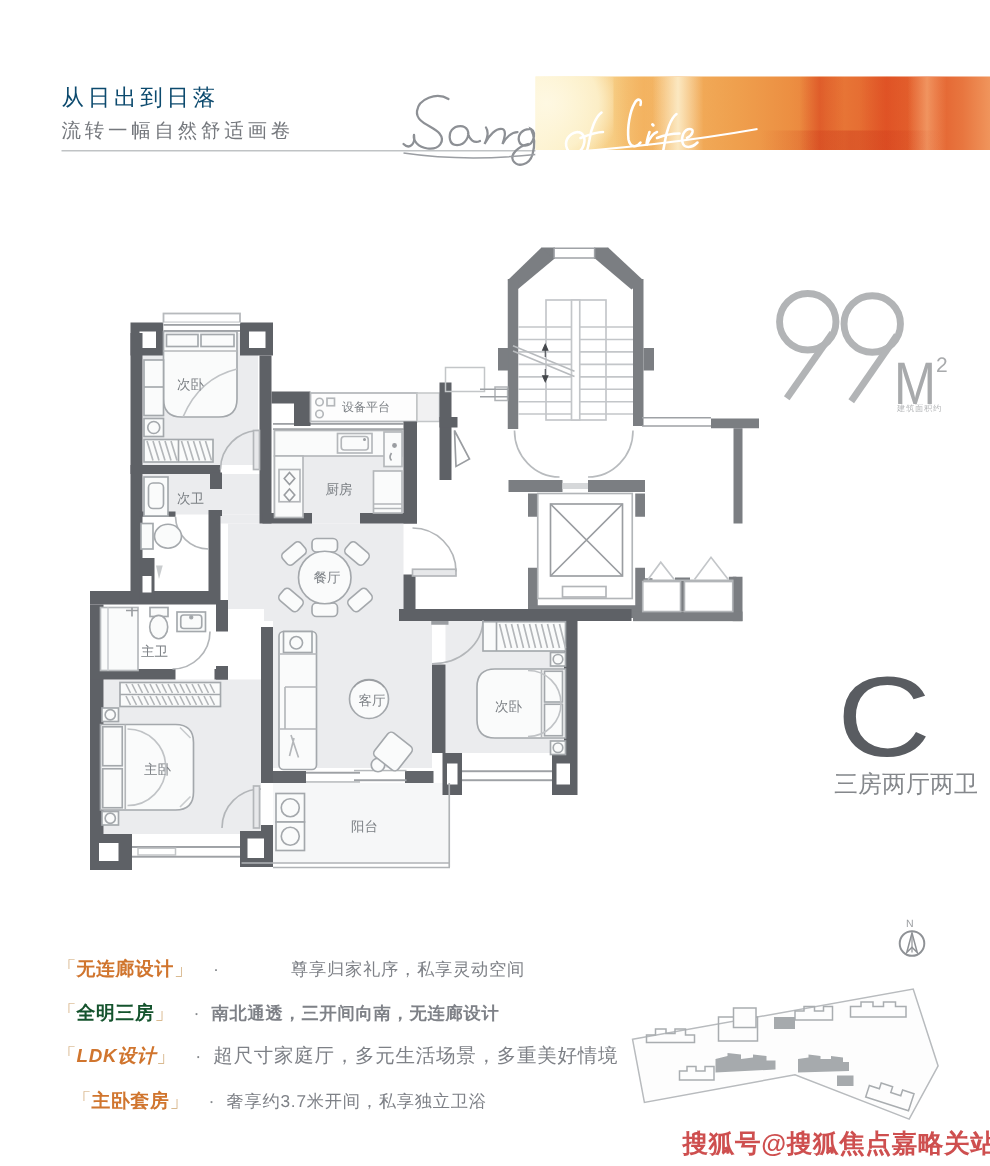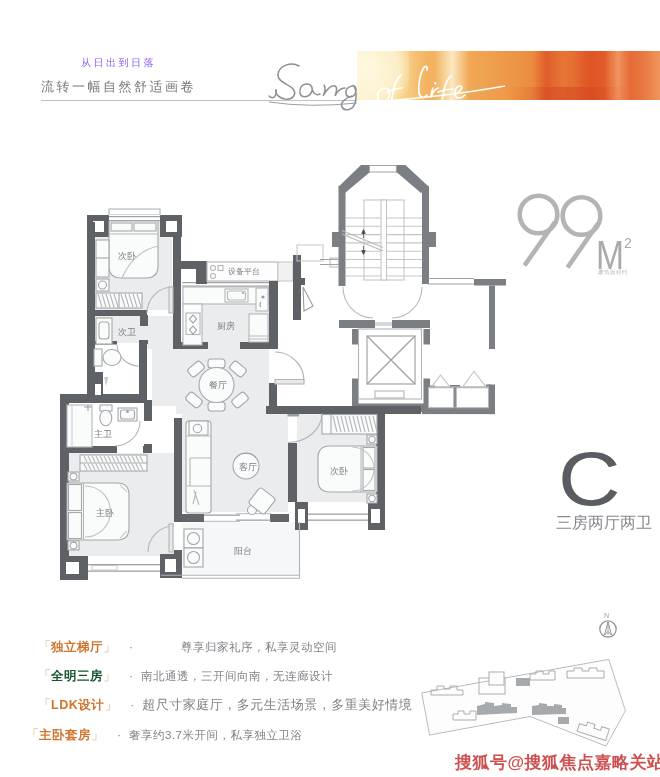--- a/index.html
+++ b/index.html
@@ -2,21 +2,21 @@
 <html><head>
 <meta charset="utf-8">
 <style>
   html,body{margin:0;padding:0;}
   body{width:660px;height:777px;background:#ffffff;font-family:"Liberation Sans",sans-serif;position:relative;overflow:hidden;}
   .abs{position:absolute;}
 </style>
 </head>
 <body>
 
-<div class="abs" style="left:41px;top:56px;font-size:10px;letter-spacing:2.5px;color:#8b5cf6;margin-left:40px;">从日出到日落</div>
+<div class="abs" style="left:41px;top:56px;font-size:15px;letter-spacing:2.5px;color:#0c4a6e;">从日出到日落</div>
 
 <div class="abs" style="left:41px;top:78px;font-size:13px;letter-spacing:2.5px;color:#75787d;font-family:Liberation Serif, serif;">流转一幅自然舒适画卷</div>
 
 <div class="abs" style="left:41px;top:100px;width:316px;height:1px;background:#c0c3c5;"></div>
 
 <div class="abs" style="left:357px;top:51px;width:303px;height:49px;background:linear-gradient(90deg,#fdf4d4 0%,#fae3a4 8%,#f5c477 20%,#f2ae5c 32%,#efa04e 44%,#ec8f42 56%,#e87837 66%,#e4662f 76%,#e25c2b 86%,#e8763f 94%,#f0955c 100%);overflow:hidden;">
   <div class="abs" style="left:-12px;top:-10px;width:64px;height:69px;background:radial-gradient(ellipse at 30% 40%,#fef8e2 0%,rgba(253,244,212,0.8) 55%,rgba(253,240,200,0) 80%);"></div>
   <div class="abs" style="left:52px;top:0;width:40px;height:49px;background:linear-gradient(90deg,rgba(244,180,100,0) 0%,rgba(242,170,85,0.55) 50%,rgba(244,180,100,0) 100%);"></div>
   <div class="abs" style="left:78px;top:0;width:34px;height:49px;background:linear-gradient(90deg,rgba(253,240,205,0) 0%,rgba(253,242,210,0.85) 50%,rgba(253,240,205,0) 100%);"></div>
   <div class="abs" style="left:176px;top:0;width:30px;height:49px;background:linear-gradient(90deg,rgba(215,60,25,0) 0%,rgba(213,58,26,0.5) 45%,rgba(215,60,25,0) 100%);"></div>
@@ -417,32 +417,32 @@
   <text x="91" y="84" font-size="40" textLength="28" lengthAdjust="spacingAndGlyphs" fill="#a8aaac" font-family="Liberation Sans,sans-serif">M</text>
   <text x="119" y="63" font-size="14" fill="#a8aaac">2</text>
   <text x="93" y="89" font-size="5.5" fill="#b5b7b9" letter-spacing="0.5">建筑面积约</text>
 </svg>
 
 <div class="abs" style="left:558px;top:435px;font-size:76px;color:#595c61;transform:scaleX(1.14);transform-origin:0 0;">C</div>
 
 <div class="abs" style="left:556px;top:513px;font-size:16px;letter-spacing:0px;color:#85888c;">三房两厅两卫</div>
 
 <div class="abs" style="left:38px;top:637px;white-space:nowrap;">
-  <span style="color:#cfa671;font-size:13px;">「</span><span style="color:#d0752e;font-size:12.5px;font-weight:bold;letter-spacing:0.5px;">独立梯厅</span><span style="color:#cfa671;font-size:13px;">」</span><span style="color:#85888c;font-size:12px;margin:0 8px 0 13px;">·</span><span style="color:#7e8187;font-size:11.5px;letter-spacing:0.5px;margin-left:40px;">尊享归家礼序，私享灵动空间</span>
+  <span style="color:#cfa671;font-size:13px;">「</span><span style="color:#d0752e;font-size:12.5px;font-weight:bold;letter-spacing:0.5px;">无连廊设计</span><span style="color:#cfa671;font-size:13px;">」</span><span style="color:#85888c;font-size:12px;margin:0 8px 0 13px;">·</span><span style="color:#7e8187;font-size:11.5px;letter-spacing:0.5px;margin-left:40px;">尊享归家礼序，私享灵动空间</span>
 </div>
 
 <div class="abs" style="left:38px;top:666px;white-space:nowrap;">
-  <span style="color:#cfa671;font-size:13px;">「</span><span style="color:#14532d;font-size:12.5px;font-weight:bold;letter-spacing:0.5px;">全明三房</span><span style="color:#cfa671;font-size:13px;">」</span><span style="color:#85888c;font-size:12px;margin:0 8px 0 13px;">·</span><span style="color:#7e8187;font-size:11.5px;letter-spacing:0.5px;">南北通透，三开间向南，无连廊设计</span>
+  <span style="color:#cfa671;font-size:13px;">「</span><span style="color:#14532d;font-size:12.5px;font-weight:bold;letter-spacing:0.5px;">全明三房</span><span style="color:#cfa671;font-size:13px;">」</span><span style="color:#85888c;font-size:12px;margin:0 8px 0 13px;">·</span><span style="color:#7e8187;font-size:11.5px;letter-spacing:0.5px;font-weight:bold;">南北通透，三开间向南，无连廊设计</span>
 </div>
 
 <div class="abs" style="left:38px;top:695px;white-space:nowrap;">
-  <span style="color:#cfa671;font-size:13px;">「</span><span style="color:#d0752e;font-size:12.5px;font-weight:bold;letter-spacing:0.5px;">LDK设计</span><span style="color:#cfa671;font-size:13px;">」</span><span style="color:#85888c;font-size:12px;margin:0 8px 0 13px;">·</span><span style="color:#7e8187;font-size:13px;letter-spacing:0.5px;">超尺寸家庭厅，多元生活场景，多重美好情境</span>
+  <span style="color:#cfa671;font-size:13px;">「</span><span style="color:#d0752e;font-size:12.5px;font-weight:bold;letter-spacing:0.5px;font-style:italic;">LDK设计</span><span style="color:#cfa671;font-size:13px;">」</span><span style="color:#85888c;font-size:12px;margin:0 8px 0 13px;">·</span><span style="color:#7e8187;font-size:13px;letter-spacing:0.5px;">超尺寸家庭厅，多元生活场景，多重美好情境</span>
 </div>
 
-<div class="abs" style="left:26px;top:725px;white-space:nowrap;text-align:right;">
+<div class="abs" style="left:48px;top:725px;white-space:nowrap;text-align:right;">
   <span style="color:#cfa671;font-size:13px;">「</span><span style="color:#d0752e;font-size:12.5px;font-weight:bold;letter-spacing:0.5px;">主卧套房</span><span style="color:#cfa671;font-size:13px;">」</span><span style="color:#85888c;font-size:12px;margin:0 8px 0 13px;">·</span><span style="color:#7e8187;font-size:11.5px;letter-spacing:0.5px;">奢享约3.7米开间，私享独立卫浴</span>
 </div>
 
 <svg class="abs" style="left:595px;top:610px;" width="30" height="32" viewBox="0 0 30 32">
   <text x="9" y="8" font-size="7" fill="#9a9da0">N</text>
   <circle cx="13" cy="19" r="8.2" stroke="#8f9296" stroke-width="1.3" fill="none"></circle>
   <path d="M 13 12 L 16.5 25 L 13 21.5 L 9.5 25 Z" fill="none" stroke="#8f9296" stroke-width="1"></path>
   <path d="M 13 12 L 13 25" stroke="#8f9296" stroke-width="0.8"></path>
 </svg>
 

